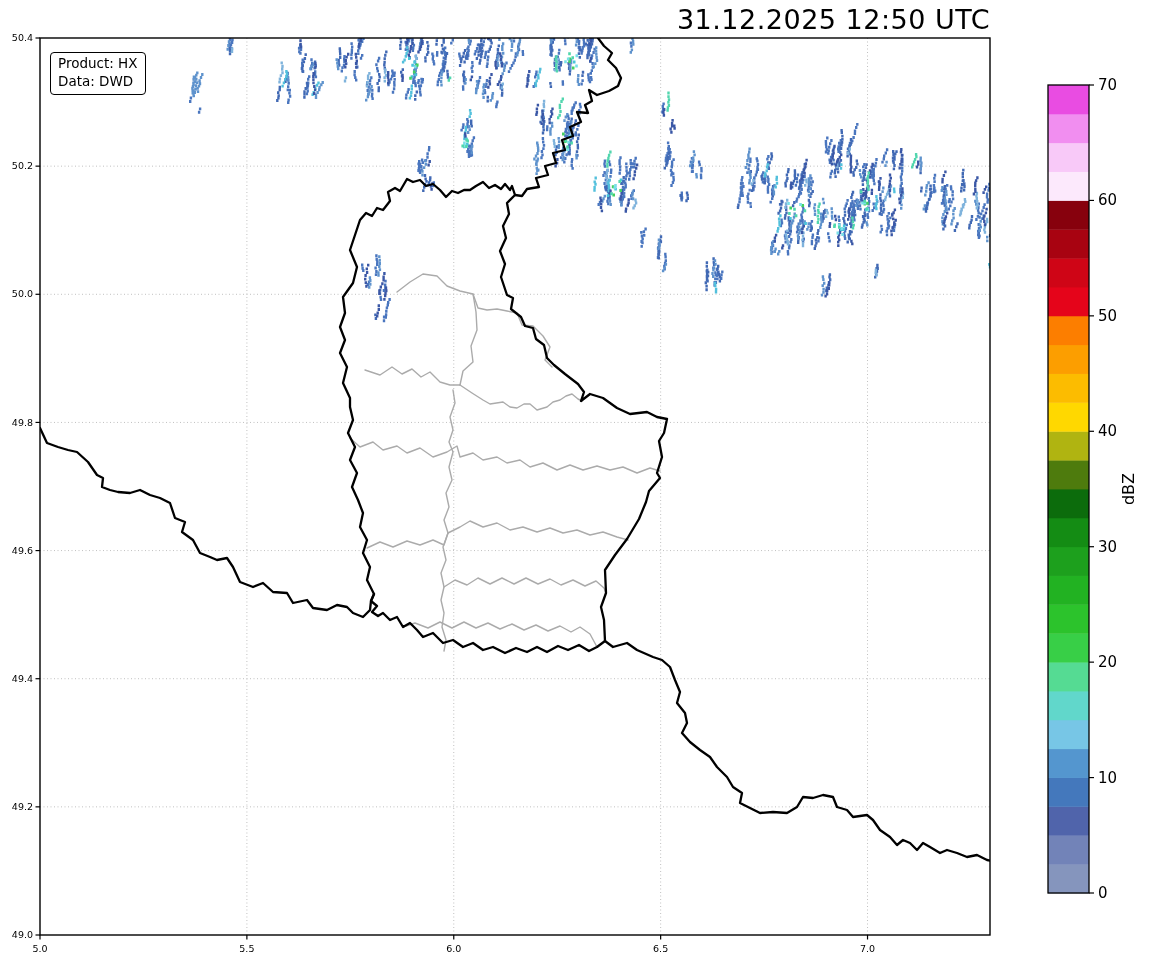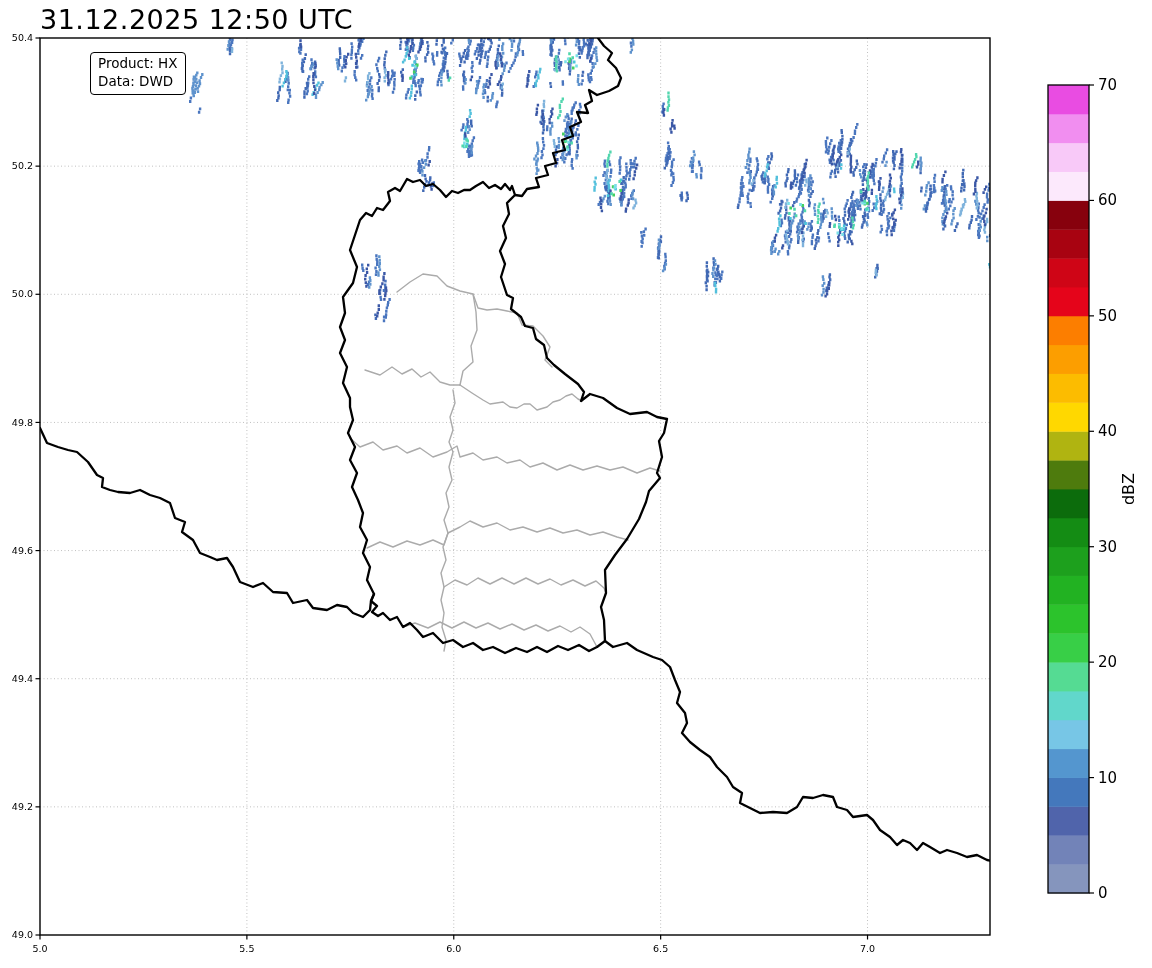--- a/index.html
+++ b/index.html
@@ -1,27 +1,27 @@
 <!DOCTYPE html>
 <html><head>
 <meta charset="utf-8">
 <style>
   html,body{margin:0;padding:0;background:#ffffff;}
   #figure{
     position:relative;width:1152px;height:968px;background:#ffffff;overflow:hidden;
     font-family:"DejaVu Sans","Liberation Sans",sans-serif;
   }
   #plot-title{
-    position:absolute;left:40px;top:4px;width:950px;text-align:left;
+    position:absolute;left:40px;top:4px;width:950px;text-align:right;
     font-size:27px;color:#000;letter-spacing:0.5px;white-space:nowrap;
   }
   #info-box{
     position:absolute;left:50px;top:52px;background:#ffffff;
     border:1.4px solid #000;border-radius:4px;padding:2px 7px 3px 7px;
-    font-size:13.5px;line-height:1.32;color:#000;z-index:5;margin-left:40px;
+    font-size:13.5px;line-height:1.32;color:#000;z-index:5;
   }
   svg{position:absolute;left:0;top:0;}
   .ticklab{font-family:"DejaVu Sans","Liberation Sans",sans-serif;}
 </style>
 </head>
 <body>
 
 <div id="figure">
   <div id="plot-title">31.12.2025 12:50 UTC</div>
   <div id="info-box">

